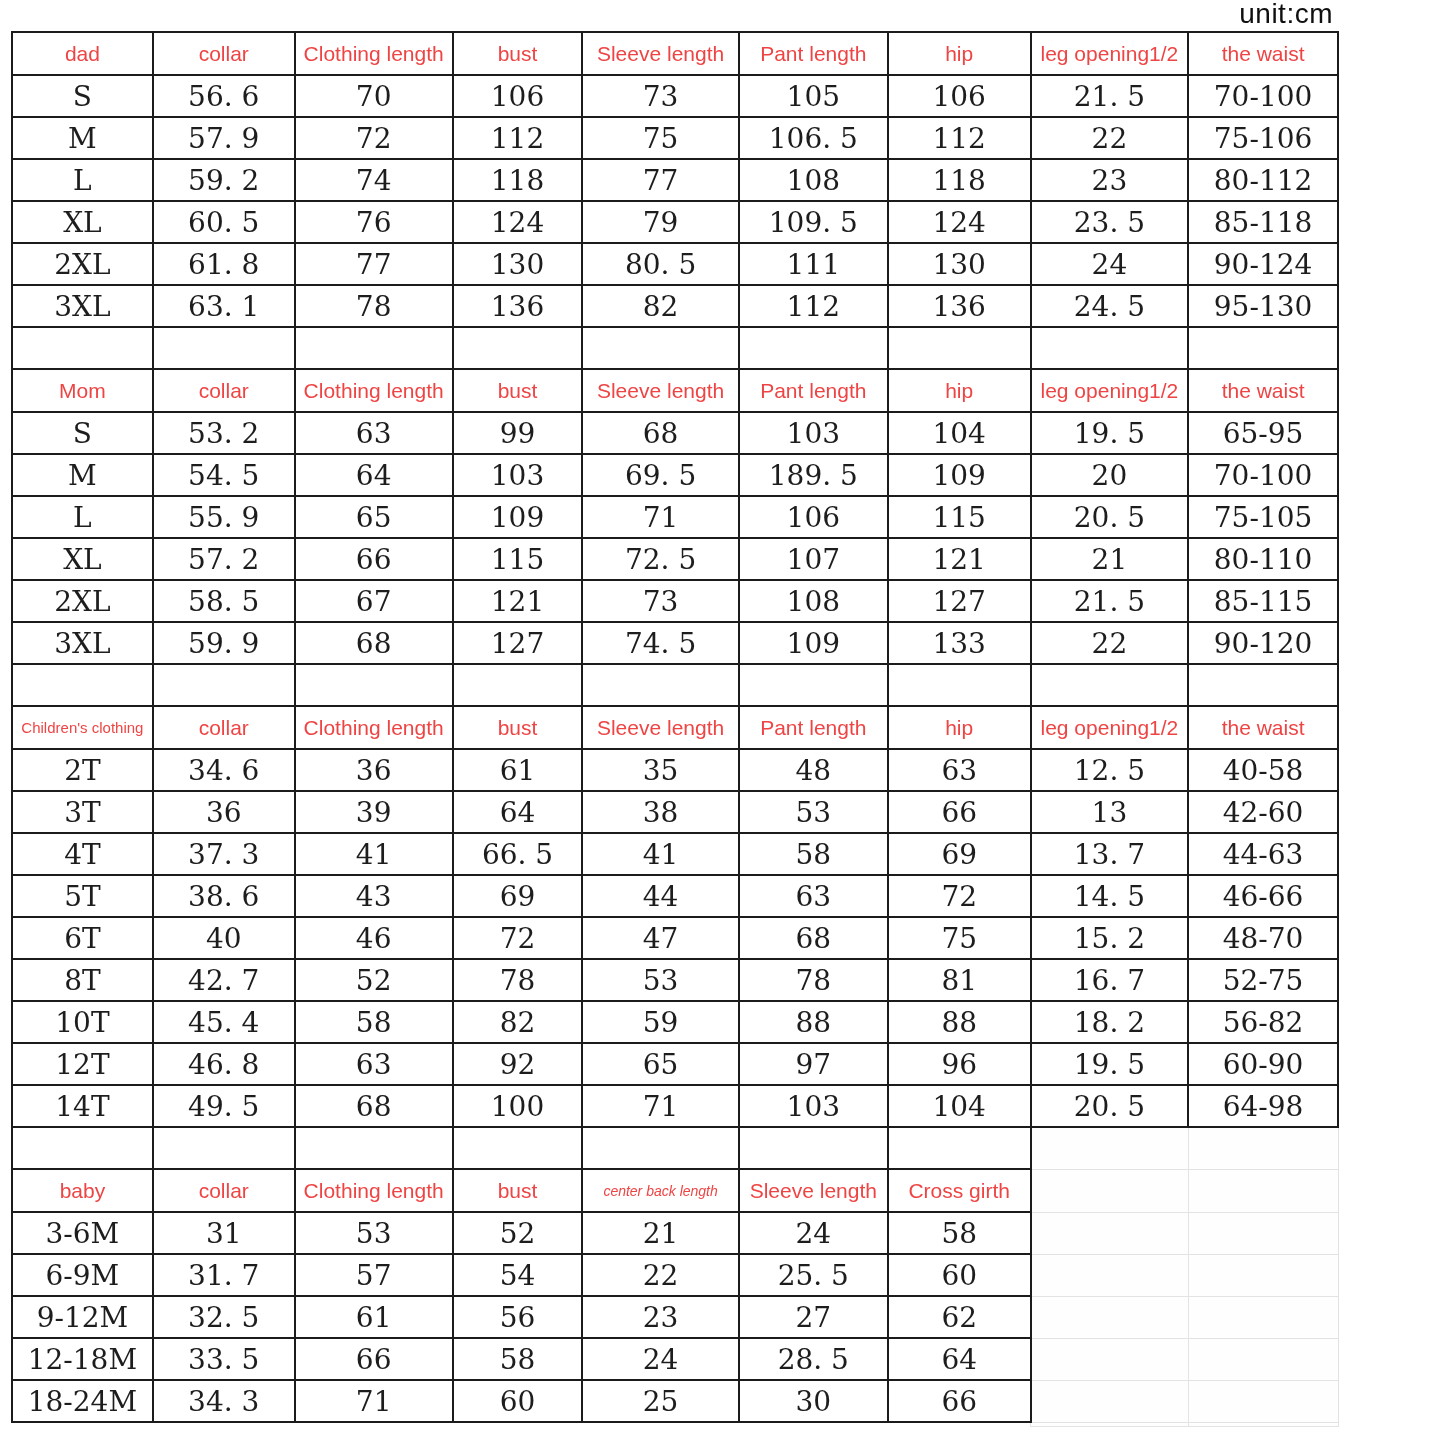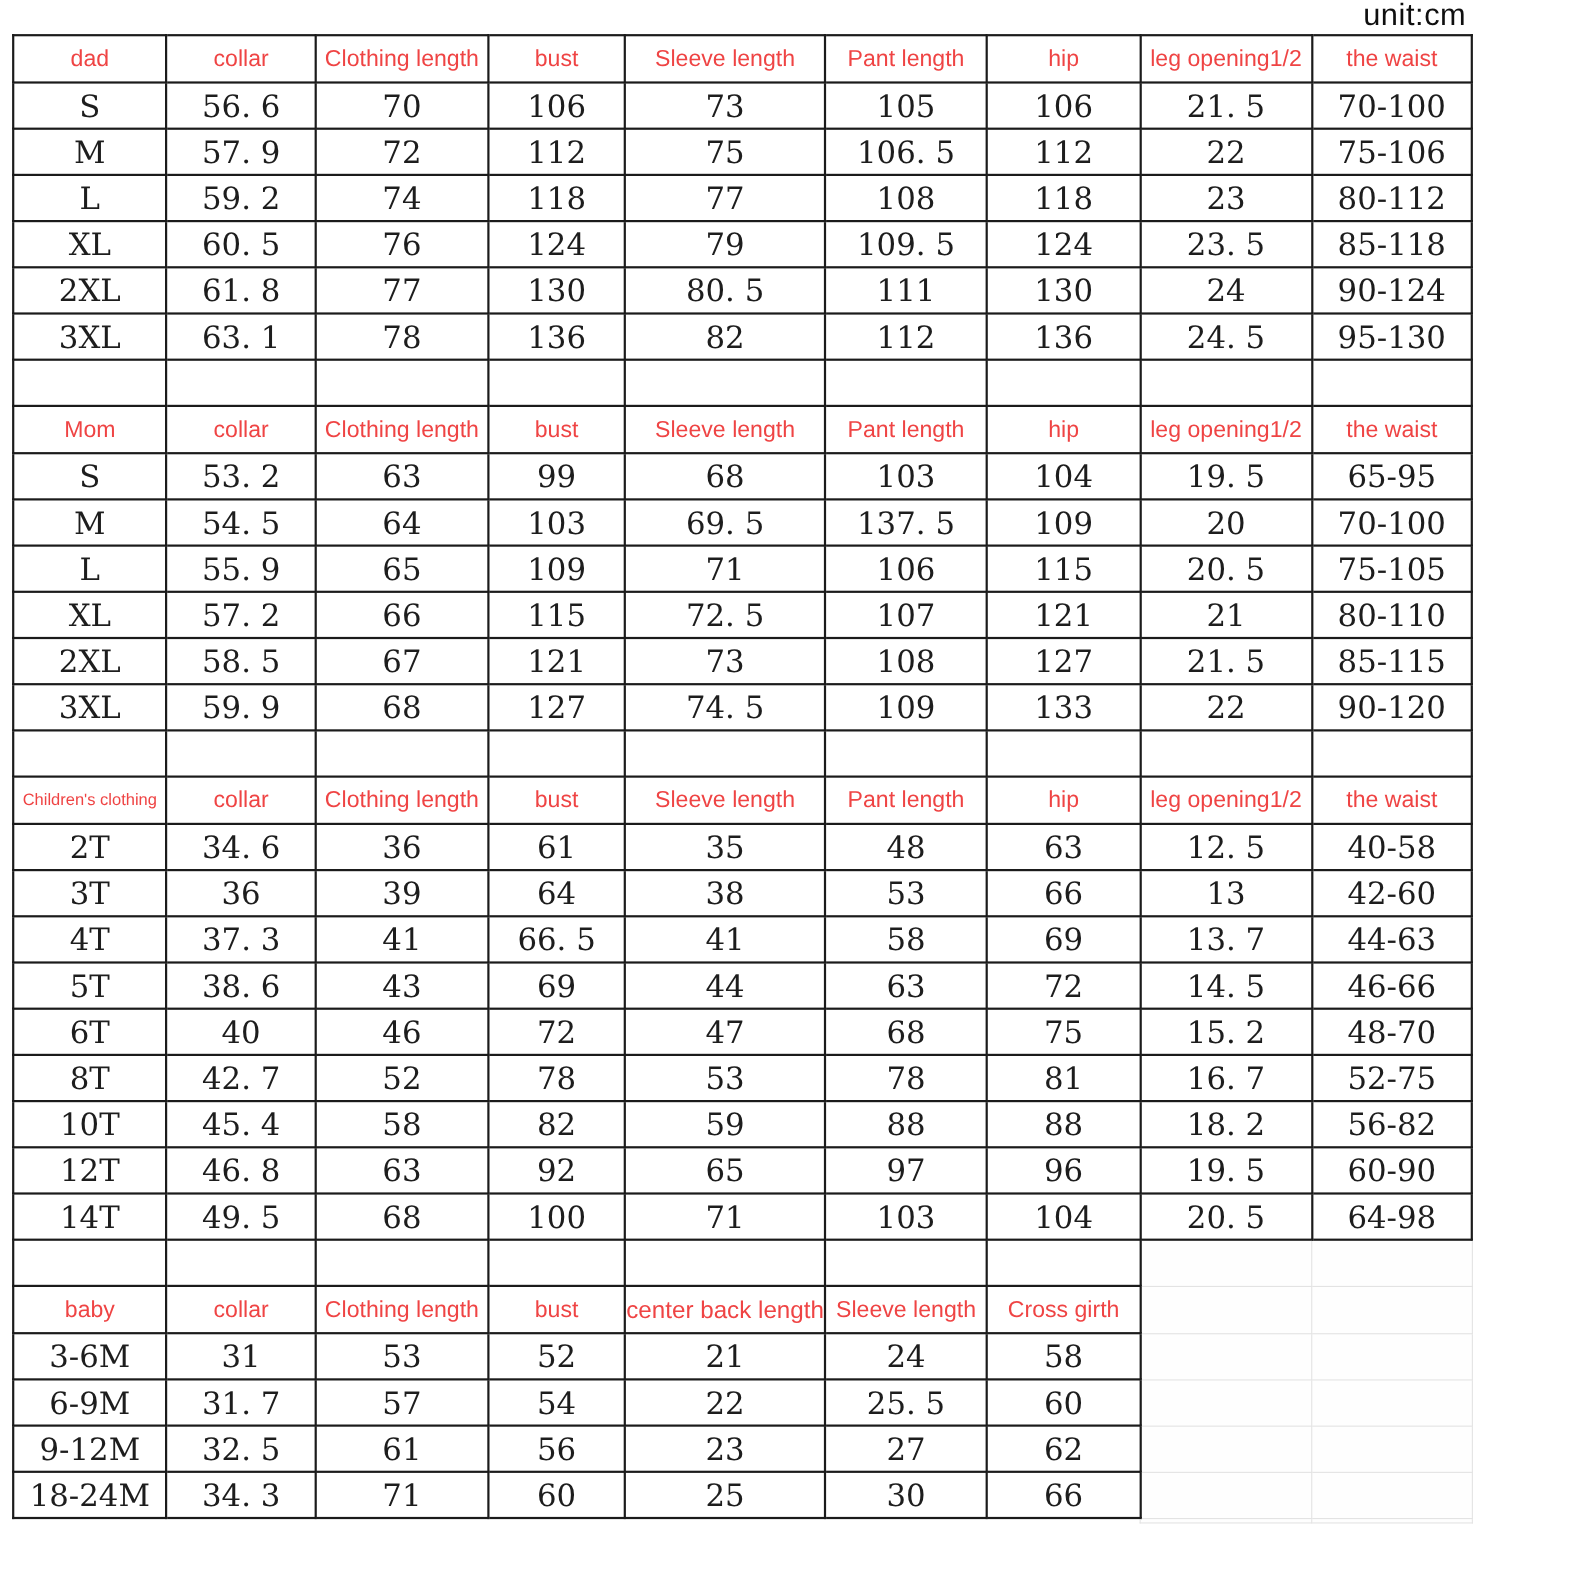--- a/index.html
+++ b/index.html
@@ -19,21 +19,21 @@
   td{
     padding:0;margin:0;text-align:center;vertical-align:middle;
     overflow:hidden;white-space:nowrap;
   }
   td.dark{border:2px solid #1b1b1b;}
   td.ghost{border:1px solid #e3e3e3;background:#fefefe;}
   td.blank{border:none;}
   tr.hdr td{height:41px;}
   td.hd{font-size:21px;color:#ef4444;}
   td.small-hd{font-size:15px;border-radius:17px;}
-  td.tight-hd{font-size:22px;}
+  td.tight-hd{font-size:14px;font-style:italic;}
   td.data{
     font-family:"DejaVu Serif","Liberation Serif",serif;
     font-size:28px;height:40px;color:#1d1d1d;
   }
   tr.gap td{height:40px;}
   tr.sliver td{height:3px;}
 </style>
 </head>
 <body>
 
@@ -161,21 +161,21 @@
           <td class="dark data">104</td>
           <td class="dark data">19. 5</td>
           <td class="dark data">65-95</td>
         </tr>
         <tr>
           <td class="dark data">M</td>
           <td class="dark data">54. 5</td>
           <td class="dark data">64</td>
           <td class="dark data">103</td>
           <td class="dark data">69. 5</td>
-          <td class="dark data">137. 5</td>
+          <td class="dark data">189. 5</td>
           <td class="dark data">109</td>
           <td class="dark data">20</td>
           <td class="dark data">70-100</td>
         </tr>
         <tr>
           <td class="dark data">L</td>
           <td class="dark data">55. 9</td>
           <td class="dark data">65</td>
           <td class="dark data">109</td>
           <td class="dark data">71</td>
@@ -387,20 +387,31 @@
           <td class="dark data">32. 5</td>
           <td class="dark data">61</td>
           <td class="dark data">56</td>
           <td class="dark data">23</td>
           <td class="dark data">27</td>
           <td class="dark data">62</td>
           <td class="ghost"></td>
           <td class="ghost"></td>
         </tr>
         <tr>
+          <td class="dark data">12-18M</td>
+          <td class="dark data">33. 5</td>
+          <td class="dark data">66</td>
+          <td class="dark data">58</td>
+          <td class="dark data">24</td>
+          <td class="dark data">28. 5</td>
+          <td class="dark data">64</td>
+          <td class="ghost"></td>
+          <td class="ghost"></td>
+        </tr>
+        <tr>
           <td class="dark data">18-24M</td>
           <td class="dark data">34. 3</td>
           <td class="dark data">71</td>
           <td class="dark data">60</td>
           <td class="dark data">25</td>
           <td class="dark data">30</td>
           <td class="dark data">66</td>
           <td class="ghost"></td>
           <td class="ghost"></td>
         </tr>

